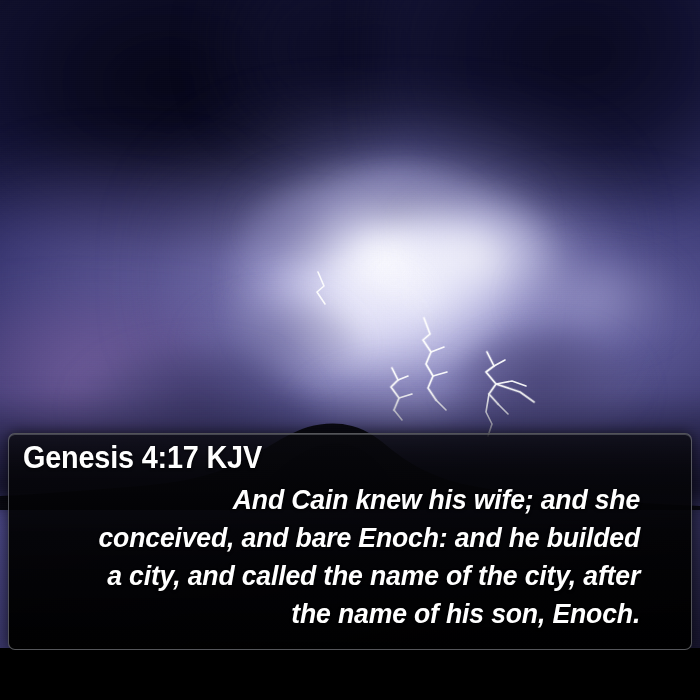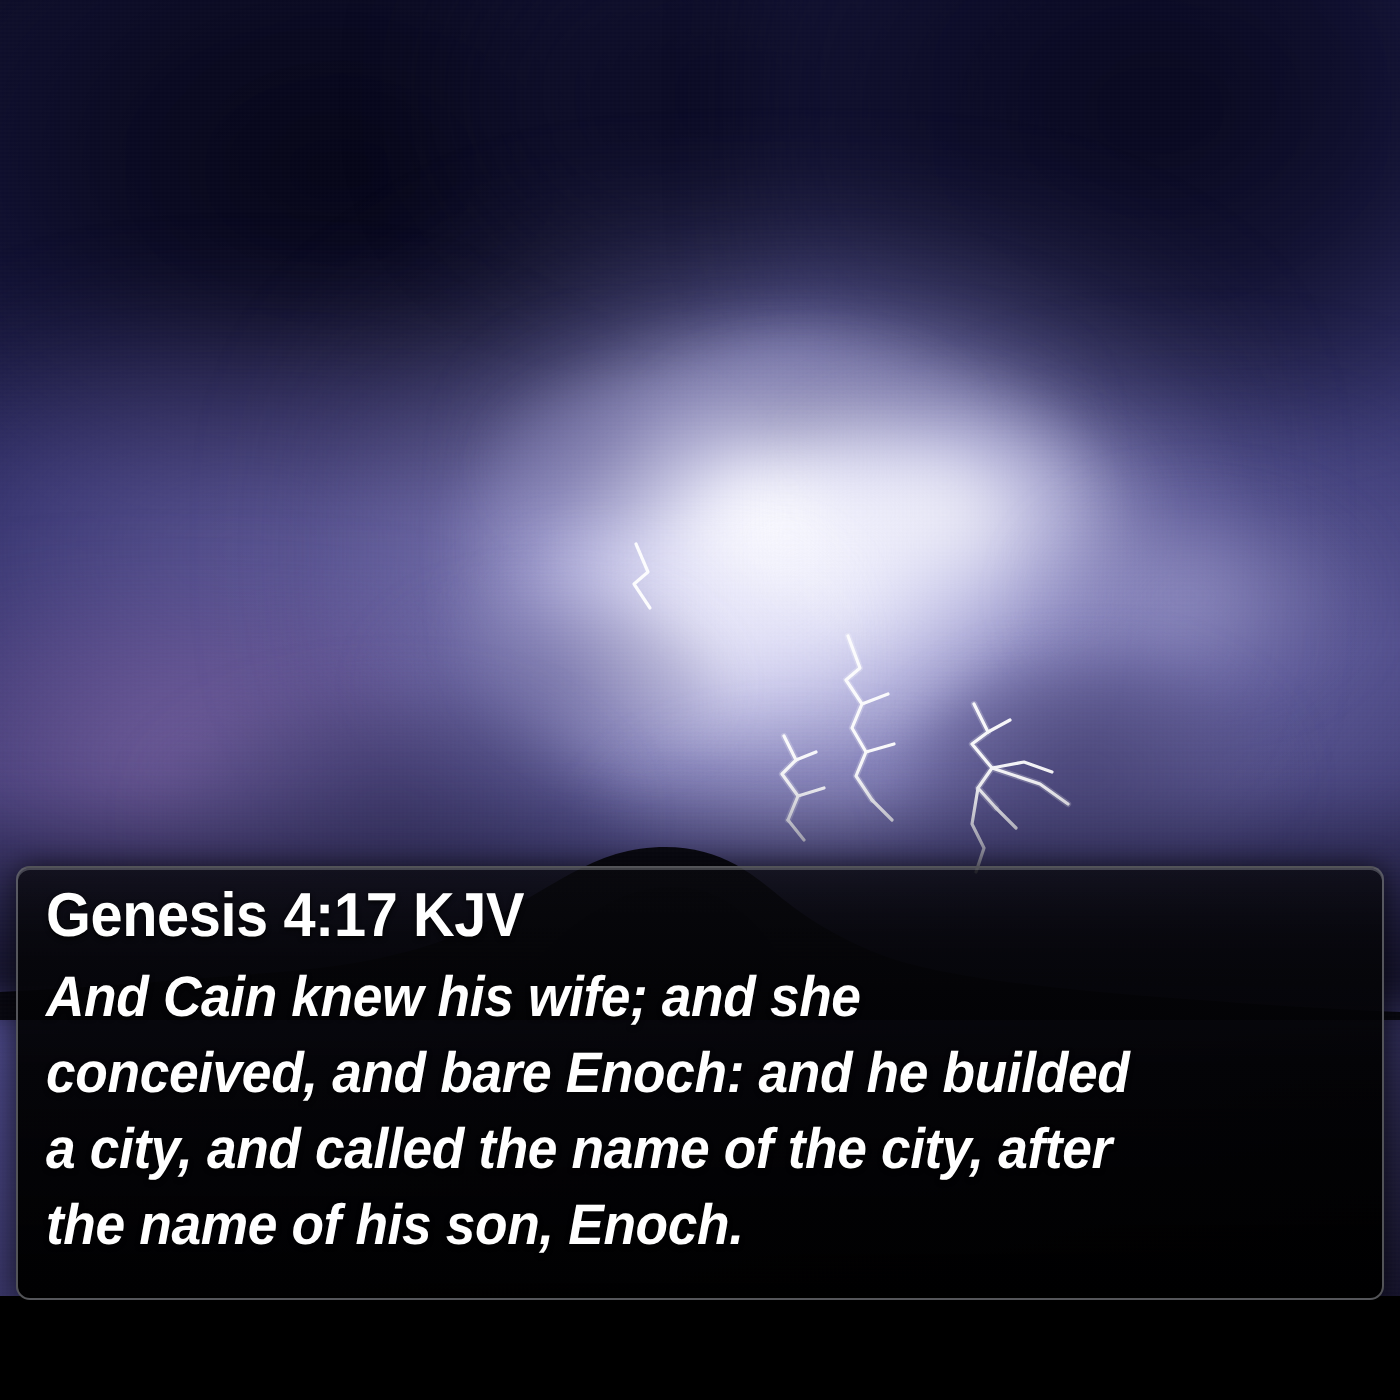--- a/index.html
+++ b/index.html
@@ -275,20 +275,21 @@
     letter-spacing: -0.2px;
     color: #ffffff;
     white-space: nowrap;
     text-shadow: 0 1px 3px rgba(0,0,0,0.9);
     transform: scaleX(0.93);
     transform-origin: left center;
   }
 
   .verse-body {
     margin-top: 2px;
+    text-align: right;
   }
 
   .verse-line {
     font-family: "Liberation Sans", sans-serif;
     font-weight: bold;
     font-style: italic;
     font-size: 28.5px;
     line-height: 38px;
     letter-spacing: -0.2px;
     color: #ffffff;

